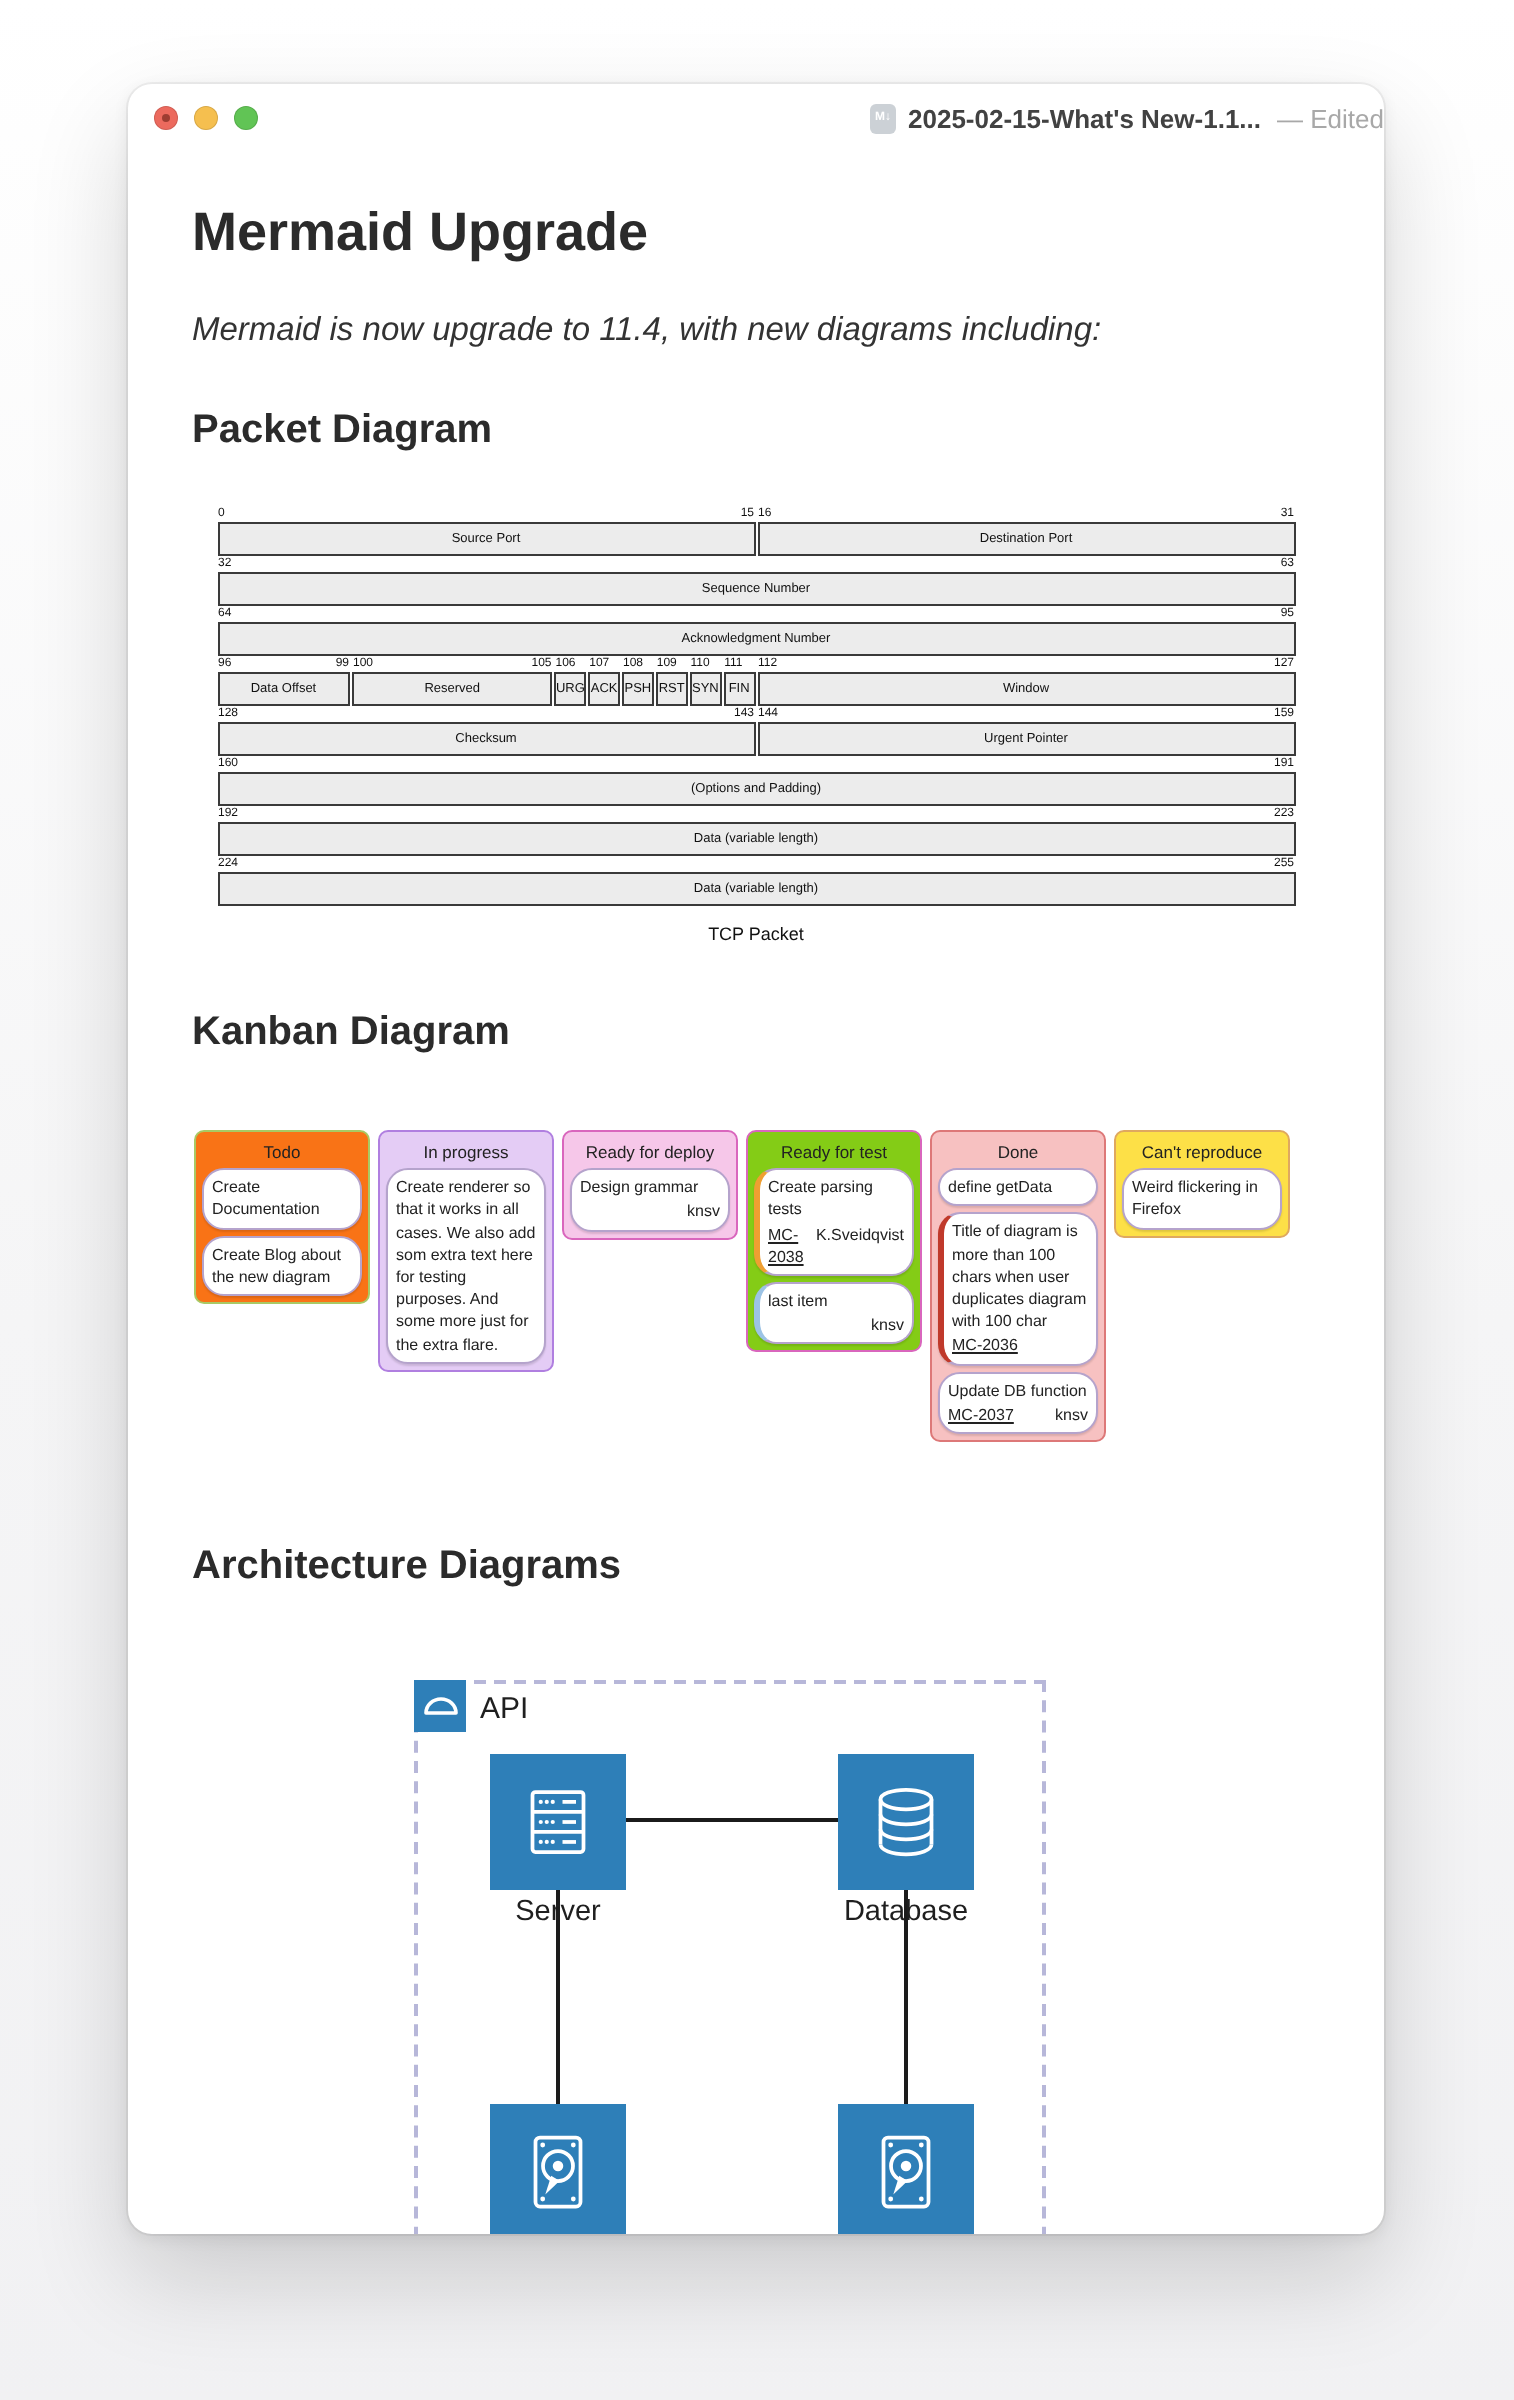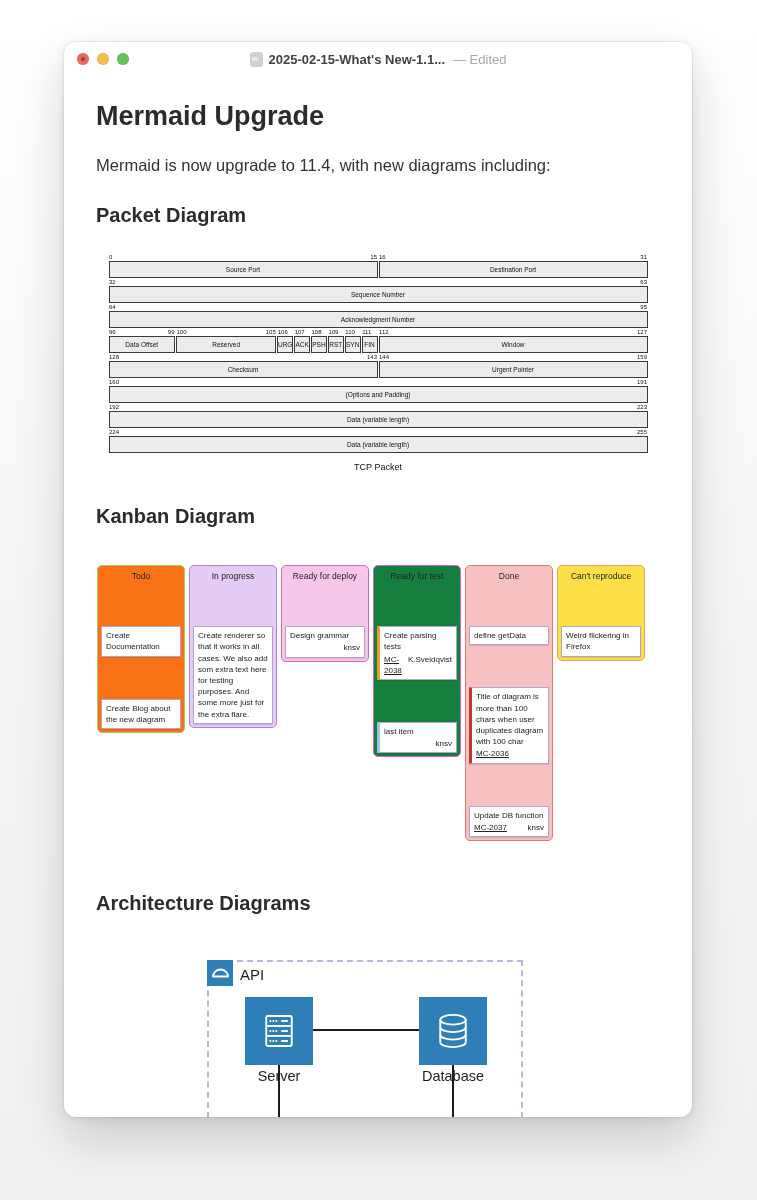--- a/index.html
+++ b/index.html
@@ -8,55 +8,55 @@
     background:linear-gradient(180deg,#ffffff 0%,#f5f5f6 55%,#f1f1f3 100%);
     font-family:"Liberation Sans",sans-serif;
     -webkit-font-smoothing:antialiased;
   }
   .window{
     position:absolute;left:64px;top:42px;width:628px;height:1075px;
     background:#ffffff;border-radius:12px;overflow:hidden;
     box-shadow:0 0 0 1px rgba(0,0,0,0.05),0 2px 8px rgba(0,0,0,0.08),0 22px 50px rgba(0,0,0,0.16);
   }
   
-  .titlebar{height:34px;position:relative;display:flex;align-items:center;justify-content:center;}
+  .titlebar{height:34px;position:relative;display:flex;align-items:center;justify-content:flex-end;}
   .traffic{position:absolute;left:13px;top:0;height:100%;display:flex;align-items:center;gap:8px;}
   .tl{width:12px;height:12px;border-radius:50%;box-shadow:inset 0 0 0 0.5px rgba(0,0,0,0.12);display:flex;align-items:center;justify-content:center;}
   .tl.red{background:#ec6a5e;}
   .tl.red .dot{width:4px;height:4px;border-radius:50%;background:#9e3d32;}
   .tl.yellow{background:#f5bf4f;}
   .tl.green{background:#61c455;}
   .title-group{display:flex;align-items:center;gap:6px;font-size:13px;}
   .doc-icon{width:13px;height:15px;background:#ccd1d6;border-radius:3px;color:#fff;
     font-size:6px;font-weight:700;display:flex;align-items:center;justify-content:center;flex:0 0 auto;}
   .win-title{font-weight:700;color:#424242;}
   .edited{color:#a8a8a8;margin-left:2px;}
   
   .content{padding:0 32px;height:calc(100% - 34px);box-sizing:border-box;}
   .md-h1{margin:24px 0 0;font-size:27px;line-height:1.25;font-weight:700;color:#2b2b2b;}
-  .md-intro{margin:21px 0 0;font-size:16.5px;line-height:1.3;color:#333;}
+  .md-intro{margin:21px 0 0;font-size:16.5px;line-height:1.3;color:#333;font-style:italic;}
   .md-h2{margin:0;font-size:20px;line-height:1.25;font-weight:700;color:#2b2b2b;}
   #h2-packet{margin-top:27px;}
   #h2-kanban{margin-top:32px;}
   #h2-arch{margin-top:50px;}
   
   .packet-wrap{margin:26px 0 0 12px;width:540px;}
   .pk-row{position:relative;height:25px;}
   .pk-num{position:absolute;top:0;font-size:6px;color:#111;white-space:nowrap;}
   .pk-num.end{transform:translateX(-100%);}
   .pk-box{position:absolute;top:7px;height:17px;background:#ececec;border:1px solid #3a3a3a;
     box-sizing:border-box;display:flex;align-items:center;justify-content:center;
     font-size:6.5px;color:#111;white-space:nowrap;overflow:visible;}
   .pk-title{text-align:center;font-size:9px;color:#111;margin-top:8px;}
   
   .kanban-board{margin:36px 0 0 1px;display:flex;gap:4px;align-items:flex-start;}
   .kb-col{width:88px;flex:0 0 auto;border:1px solid;border-radius:5px;padding:3px;box-sizing:border-box;}
   .kb-title{text-align:center;font-size:8.5px;color:#222;padding:2px 0 3px;}
-  .kb-card{background:#fff;border:1px solid #b5a3cc;border-radius:1px;padding:3px 4px;margin-bottom:3px;
-    font-size:8px;line-height:1.4;color:#222;box-shadow:0 1px 1px rgba(0,0,0,0.12);margin-top:42px;}
+  .kb-card{background:#fff;border:1px solid #b5a3cc;border-radius:11px;padding:3px 4px;margin-bottom:3px;
+    font-size:8px;line-height:1.4;color:#222;box-shadow:0 1px 1px rgba(0,0,0,0.12);}
   .kb-card:last-child{margin-bottom:0;}
   .kb-meta{display:flex;margin-top:1px;align-items:baseline;}
   .kb-ticket{text-decoration:underline;cursor:pointer;}
   .kb-assignee{margin-left:auto;padding-left:4px;}
   
   .arch-wrap{position:relative;margin:44px 0 0 111px;width:316px;height:330px;}
   .arch-group{position:absolute;left:0;top:0;width:316px;height:330px;
     border:2px dashed #b7b7d9;box-sizing:border-box;}
   .arch-badge{position:absolute;left:-2px;top:-2px;width:26px;height:26px;display:flex;
     align-items:center;justify-content:center;}
@@ -187,21 +187,21 @@
         </div>
         <div class="kb-col" style="background: rgb(246, 199, 233); border-color: rgb(217, 102, 189);">
           <div class="kb-title">Ready for deploy</div>
           <div class="kb-card">
             <div class="kb-text">Design grammar</div>
             <div class="kb-meta">
               <span class="kb-assignee">knsv</span>
             </div>
           </div>
         </div>
-        <div class="kb-col" style="background: #15803d; border-color: rgb(217, 102, 189);">
+        <div class="kb-col" style="background: #84cc16; border-color: rgb(217, 102, 189);">
           <div class="kb-title">Ready for test</div>
           <div class="kb-card" style="border-left-width: 3px; border-left-color: rgb(239, 159, 50);">
             <div class="kb-text">Create parsing tests</div>
             <div class="kb-meta">
               <span class="kb-ticket">MC-2038</span>
               <span class="kb-assignee">K.Sveidqvist</span>
             </div>
           </div>
           <div class="kb-card" style="border-left-width: 3px; border-left-color: rgb(156, 195, 229);">
             <div class="kb-text">last item</div>

